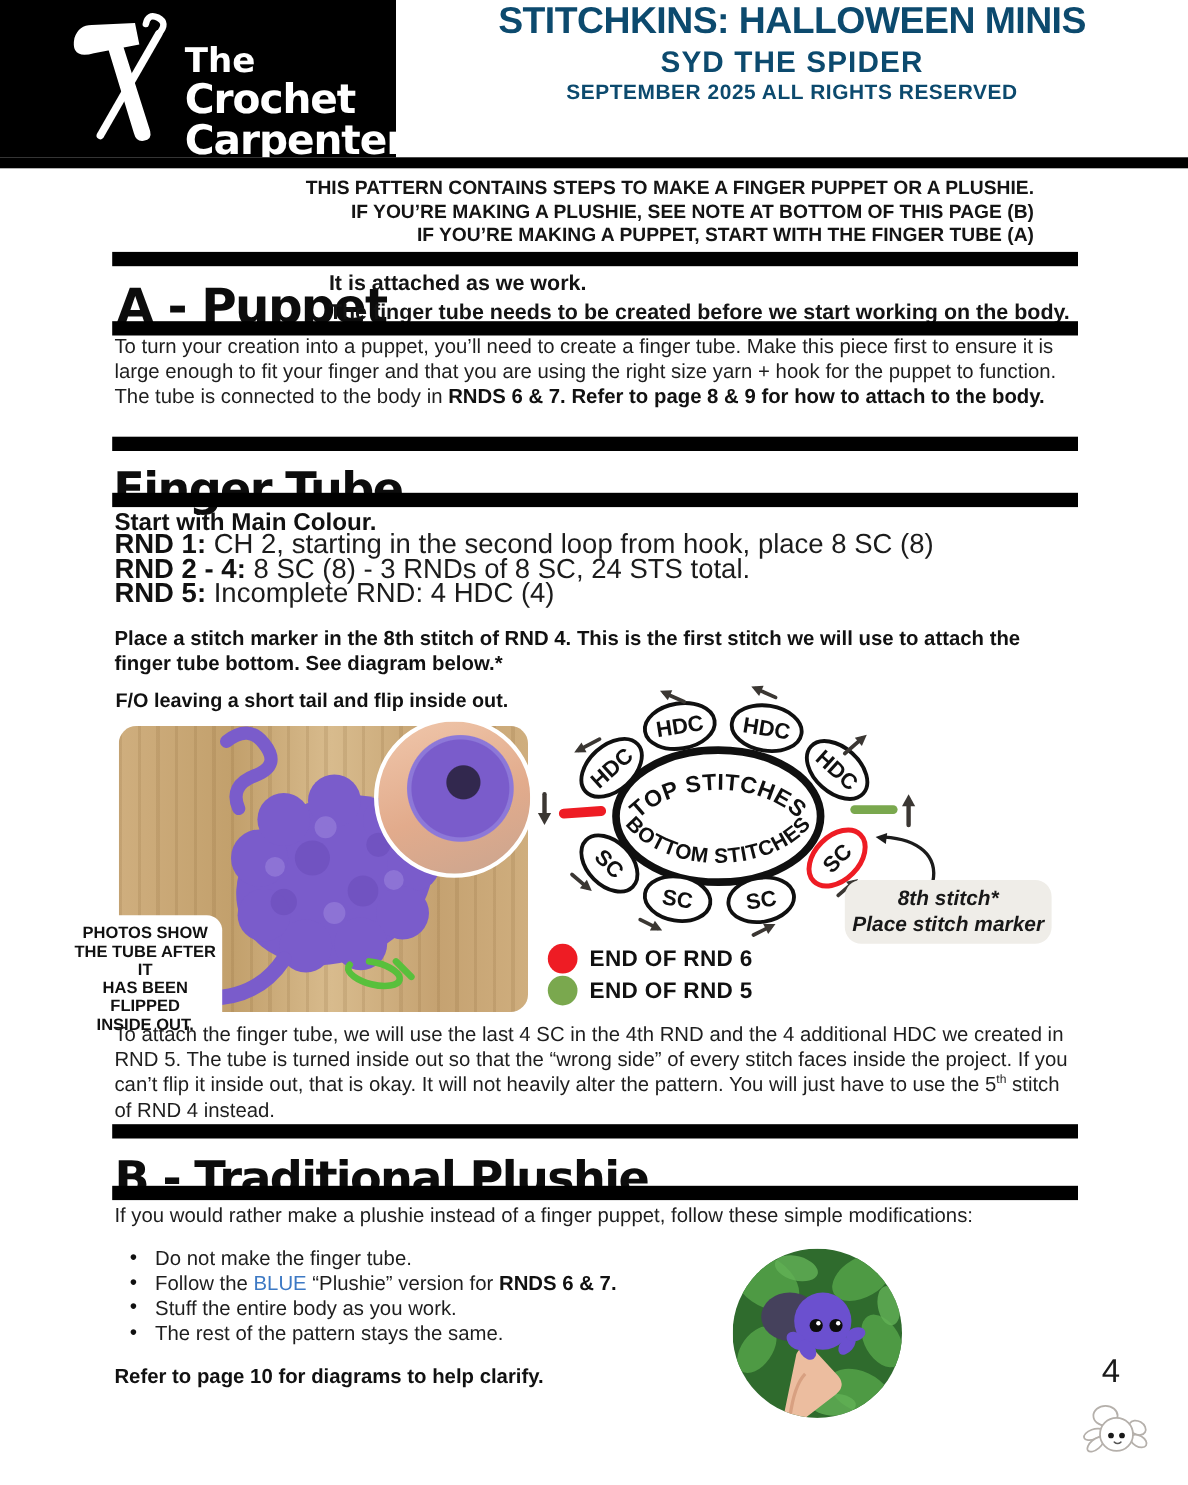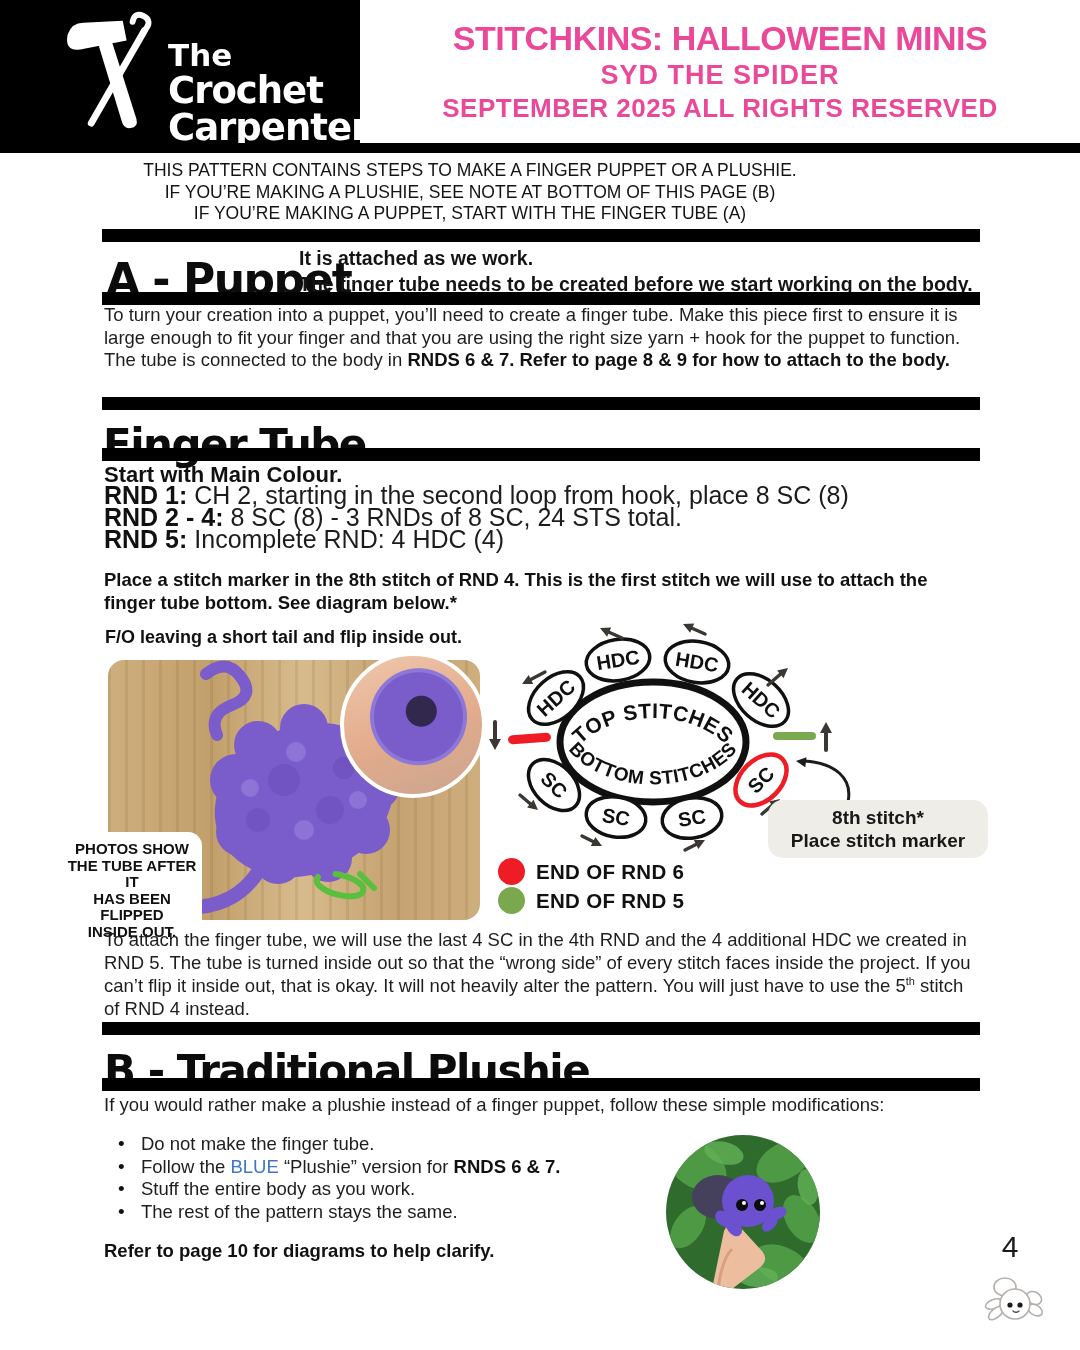--- a/index.html
+++ b/index.html
@@ -5,28 +5,28 @@
   * { margin:0; padding:0; box-sizing:border-box; }
   body { background:#888; font-family:"Liberation Sans", sans-serif; }
   .page { position:relative; width:1080px; height:1350px; margin:0 auto; background:#ffffff; overflow:hidden; color:#1c1c1c; }
 
   
   .logo-box { position:absolute; left:0; top:0; width:360px; height:143px; background:#000; }
   .logo-icon { position:absolute; left:48px; top:10px; }
   .logo-text { position:absolute; left:168px; top:18px; color:#fff; font-family:"DejaVu Sans", sans-serif; font-weight:bold; line-height:1.02;margin-top:22px; }
   .logo-text .l1 { font-size:31px; }
   .logo-text .l2, .logo-text .l3 { font-size:37px; letter-spacing:-1px; }
-  .header-title { position:absolute; left:360px; top:0; width:720px; height:143px; display:flex; flex-direction:column; align-items:center; justify-content:center; gap:2px; text-align:center; color:#ec4899; }
+  .header-title { position:absolute; left:360px; top:0; width:720px; height:143px; display:flex; flex-direction:column; align-items:center; gap:2px; text-align:center; color:#0c4a6e; }
   .ht-main { font-size:34px; font-weight:bold; letter-spacing:-0.5px; }
   .ht-sub  { font-size:27px; font-weight:bold; letter-spacing:1px; }
-  .ht-copy { font-size:26px; font-weight:bold; letter-spacing:0.5px; }
+  .ht-copy { font-size:19px; font-weight:bold; letter-spacing:0.5px; }
   .header-divider { position:absolute; left:0; top:143px; width:1080px; height:10px; background:#000; }
 
   
-  .intro { position:absolute; left:0; top:160px; width:940px; text-align:center; font-weight:normal; font-size:17.5px; line-height:21.5px; color:#141414; }
+  .intro { position:absolute; left:0; top:160px; width:940px; text-align:right; font-weight:bold; font-size:17.5px; line-height:21.5px; color:#141414; }
 
   
   .bar { position:absolute; left:102px; width:878px; height:13px; background:#000; }
 
   .h-heavy { position:absolute; font-family:"DejaVu Sans", sans-serif; font-weight:bold; color:#0c0c0c; letter-spacing:-1.5px;margin-top:16px; }
 
   .a-sub { position:absolute; left:299px; top:245px; font-weight:bold; font-size:19.5px; line-height:26px; color:#141414; }
 
   .para { position:absolute; left:104px; width:876px; font-size:18.5px; line-height:22.5px; color:#1e1e1e; }
   .b { font-weight:bold; color:#111; }
@@ -44,21 +44,21 @@
       radial-gradient(circle at 56% 40%, #32284e 0 15px, rgba(0,0,0,0) 16px),
       radial-gradient(circle at 54% 44%, #7a5ccb 0 44px, #8d78d8 45px 48px, rgba(0,0,0,0) 49px),
       radial-gradient(circle at 80% 55%, #58c03c 0 9px, rgba(0,0,0,0) 10px),
       linear-gradient(160deg,#f0c7ab 0%,#e2ab8c 55%,#caa58f 100%);
   }
   .photo-caption { position:absolute; left:62px; top:832px; width:140px; padding:9px 4px; background:#fff; border-radius:14px; text-align:center; font-weight:bold; font-size:15px; line-height:16.5px; color:#111; }
 
   
   .callout { position:absolute; background:#efede8; border-radius:15px; text-align:center; font-weight:bold; color:#181818; }
   .callout-main { left:812px; top:612px; width:178px; padding:8px 6px; font-size:17.5px; line-height:20.5px; }
-  .callout-stitch { left:768px; top:800px; width:220px; padding:6px 4px; font-size:19px; line-height:23px; }
+  .callout-stitch { left:768px; top:800px; width:188px; padding:6px 4px; font-size:19px; line-height:23px;font-style:italic; }
   .legend { position:absolute; left:498px; top:857px; }
   .legend-row { display:flex; align-items:center; gap:11px; height:29px; }
   .legend-dot { width:27px; height:27px; border-radius:50%; }
   .legend-label { font-weight:bold; font-size:20.5px; color:#111; letter-spacing:0.3px; }
 
   sup { font-size:11px; vertical-align:super; line-height:0; }
 
   
   .bullets { position:absolute; left:118px; top:1133px; list-style:none; }
   .bullets li { position:relative; padding-left:23px; font-size:18.5px; line-height:22.5px; color:#1e1e1e; }

